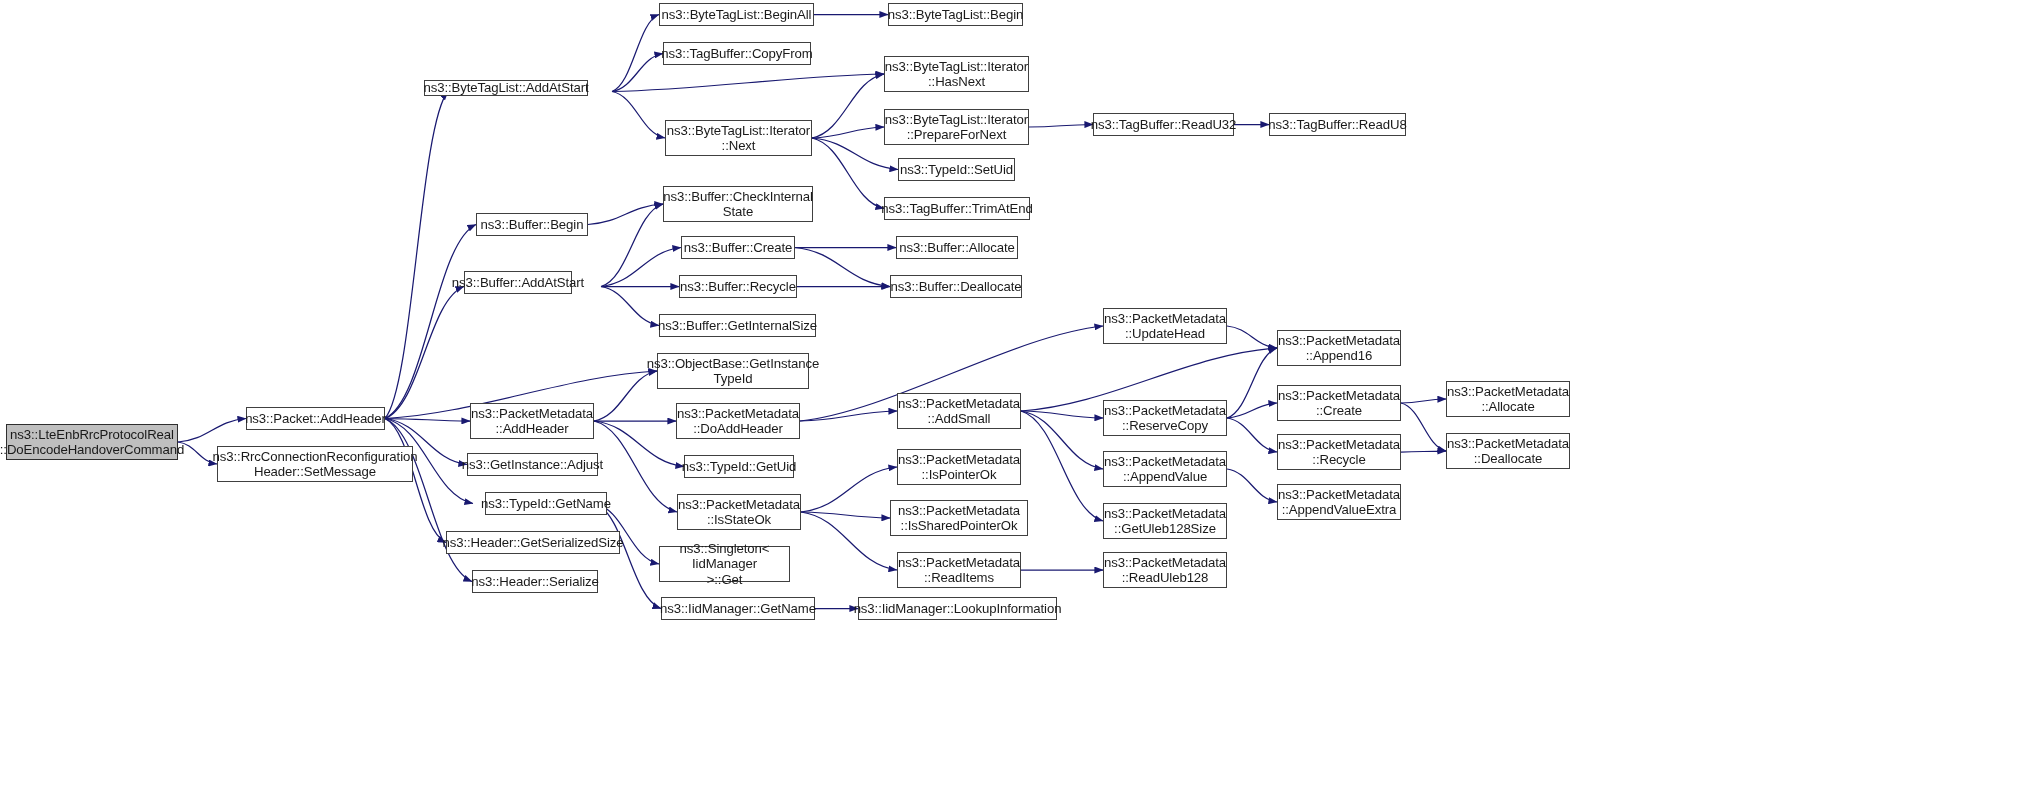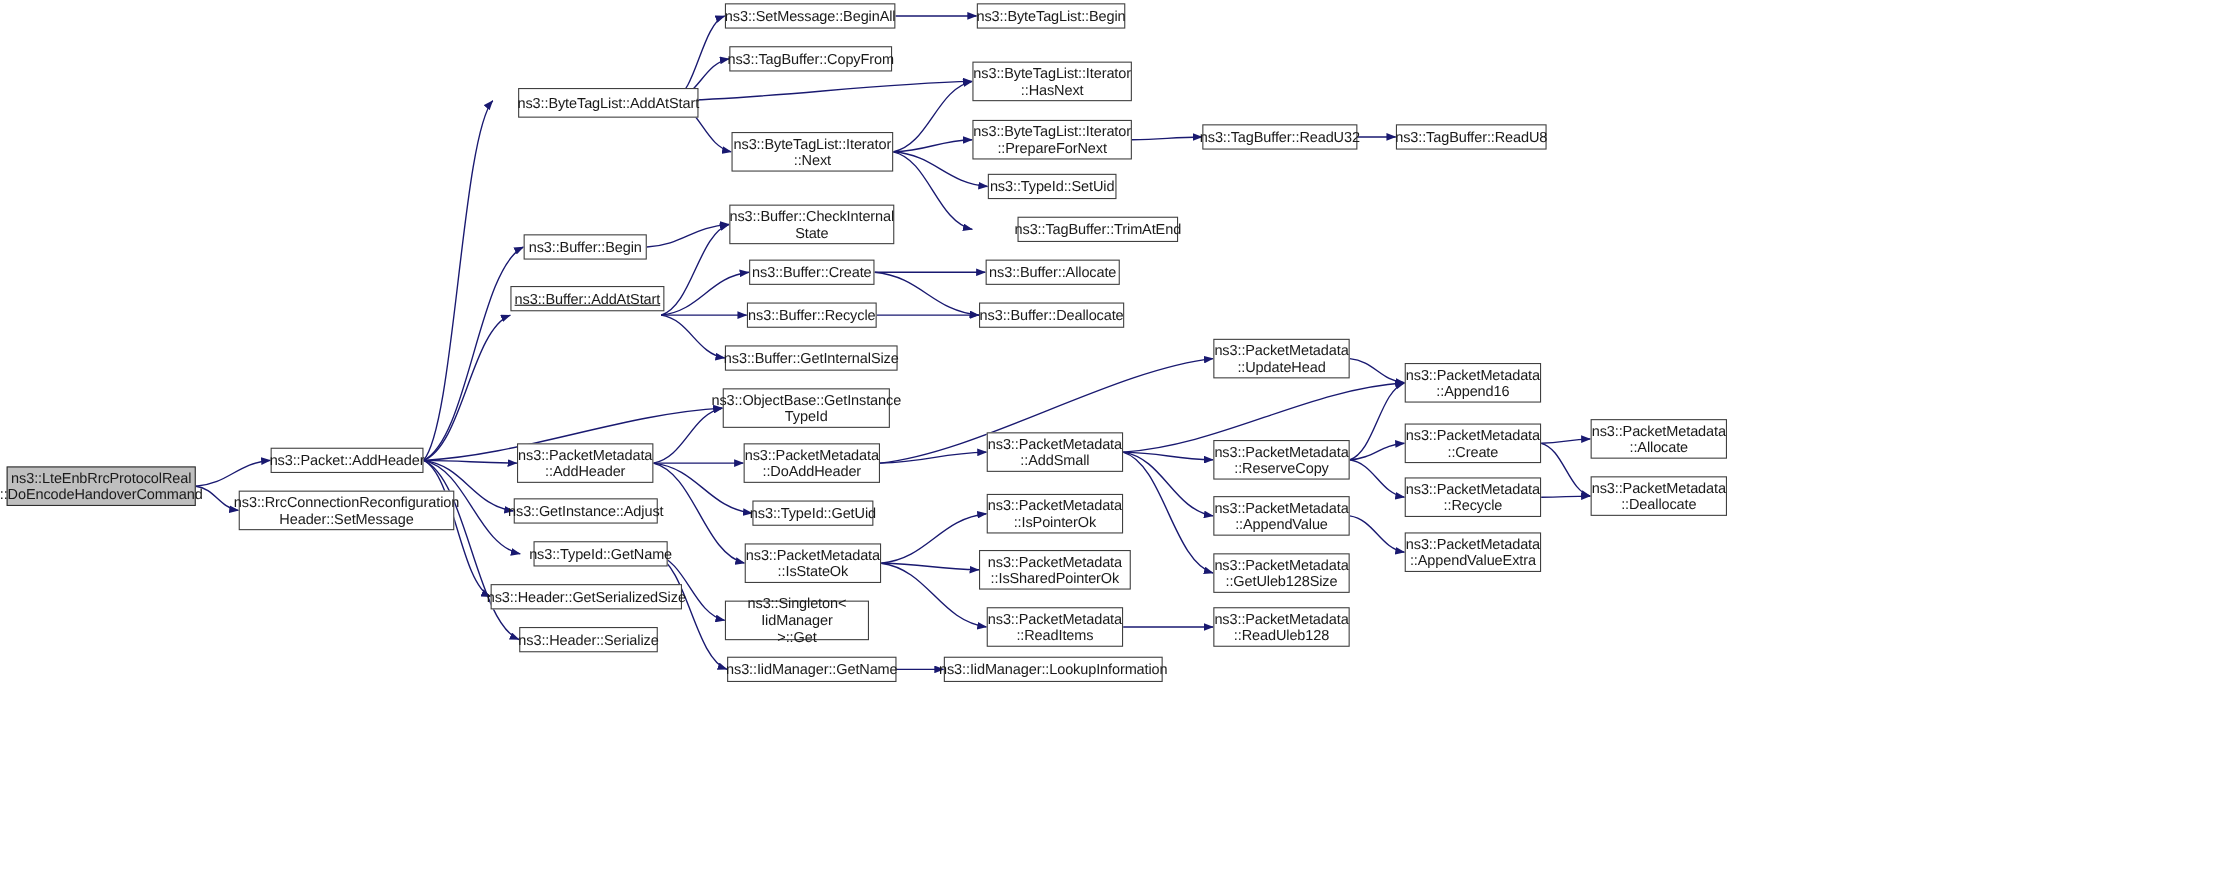--- a/index.html
+++ b/index.html
@@ -113,38 +113,38 @@
         <path d="M1401,403 C1421.25,407.8 1425.75,446.2 1446,451" fill="none" stroke="#191970" stroke-width="1.25" marker-end="url(#arrow)"></path>
         <path d="M1401,452 C1421.25,451.9 1425.75,451.1 1446,451" fill="none" stroke="#191970" stroke-width="1.25" marker-end="url(#arrow)"></path>
       </g>
   </svg>
   <div id="nodes-group">
       <div class="node root" style="left: 6px; top: 424px; width: 172px; height: 36px;">ns3::LteEnbRrcProtocolReal
 ::DoEncodeHandoverCommand</div>
       <div class="node" style="left: 246px; top: 407px; width: 139px; height: 23px;">ns3::Packet::AddHeader</div>
       <div class="node" style="left: 217px; top: 446px; width: 196px; height: 36px;">ns3::RrcConnectionReconfiguration
 Header::SetMessage</div>
-      <div class="node" style="left: 471px; top: 80px; width: 164px; height: 27px;">ns3::ByteTagList::AddAtStart</div>
-      <div class="node" style="left: 659px; top: 3px; width: 155px; height: 23px;">ns3::SetMessage::BeginAll</div>
+      <div class="node" style="left: 424px; top: 80px; width: 164px; height: 16px;">ns3::ByteTagList::AddAtStart</div>
+      <div class="node" style="left: 659px; top: 3px; width: 155px; height: 23px;">ns3::ByteTagList::BeginAll</div>
       <div class="node" style="left: 663px; top: 42px; width: 148px; height: 23px;">ns3::TagBuffer::CopyFrom</div>
       <div class="node" style="left: 665px; top: 120px; width: 147px; height: 36px;">ns3::ByteTagList::Iterator
 ::Next</div>
       <div class="node" style="left: 888px; top: 3px; width: 135px; height: 23px;">ns3::ByteTagList::Begin</div>
       <div class="node" style="left: 884px; top: 56px; width: 145px; height: 36px;">ns3::ByteTagList::Iterator
 ::HasNext</div>
       <div class="node" style="left: 884px; top: 109px; width: 145px; height: 36px;">ns3::ByteTagList::Iterator
 ::PrepareForNext</div>
       <div class="node" style="left: 898px; top: 158px; width: 117px; height: 23px;">ns3::TypeId::SetUid</div>
-      <div class="node" style="left: 884px; top: 197px; width: 146px; height: 23px; margin-left: 41px;">ns3::TagBuffer::TrimAtEnd</div>
+      <div class="node" style="left: 884px; top: 197px; width: 146px; height: 23px;">ns3::TagBuffer::TrimAtEnd</div>
       <div class="node" style="left: 1093px; top: 113px; width: 141px; height: 23px;">ns3::TagBuffer::ReadU32</div>
       <div class="node" style="left: 1269px; top: 113px; width: 137px; height: 23px;">ns3::TagBuffer::ReadU8</div>
       <div class="node" style="left: 663px; top: 186px; width: 150px; height: 36px;">ns3::Buffer::CheckInternal
 State</div>
       <div class="node" style="left: 476px; top: 213px; width: 112px; height: 23px;">ns3::Buffer::Begin</div>
-      <div class="node" style="left: 464px; top: 260px; width: 140px; height: 23px; text-decoration: underline;">ns3::Buffer::AddAtStart</div>
+      <div class="node" style="left: 464px; top: 271px; width: 108px; height: 23px;">ns3::Buffer::AddAtStart</div>
       <div class="node" style="left: 681px; top: 236px; width: 114px; height: 23px;">ns3::Buffer::Create</div>
       <div class="node" style="left: 679px; top: 275px; width: 118px; height: 23px;">ns3::Buffer::Recycle</div>
       <div class="node" style="left: 659px; top: 314px; width: 157px; height: 23px;">ns3::Buffer::GetInternalSize</div>
       <div class="node" style="left: 896px; top: 236px; width: 122px; height: 23px;">ns3::Buffer::Allocate</div>
       <div class="node" style="left: 890px; top: 275px; width: 132px; height: 23px;">ns3::Buffer::Deallocate</div>
       <div class="node" style="left: 657px; top: 353px; width: 152px; height: 36px;">ns3::ObjectBase::GetInstance
 TypeId</div>
       <div class="node" style="left: 470px; top: 403px; width: 124px; height: 36px;">ns3::PacketMetadata
 ::AddHeader</div>
       <div class="node" style="left: 467px; top: 453px; width: 131px; height: 23px;">ns3::GetInstance::Adjust</div>

